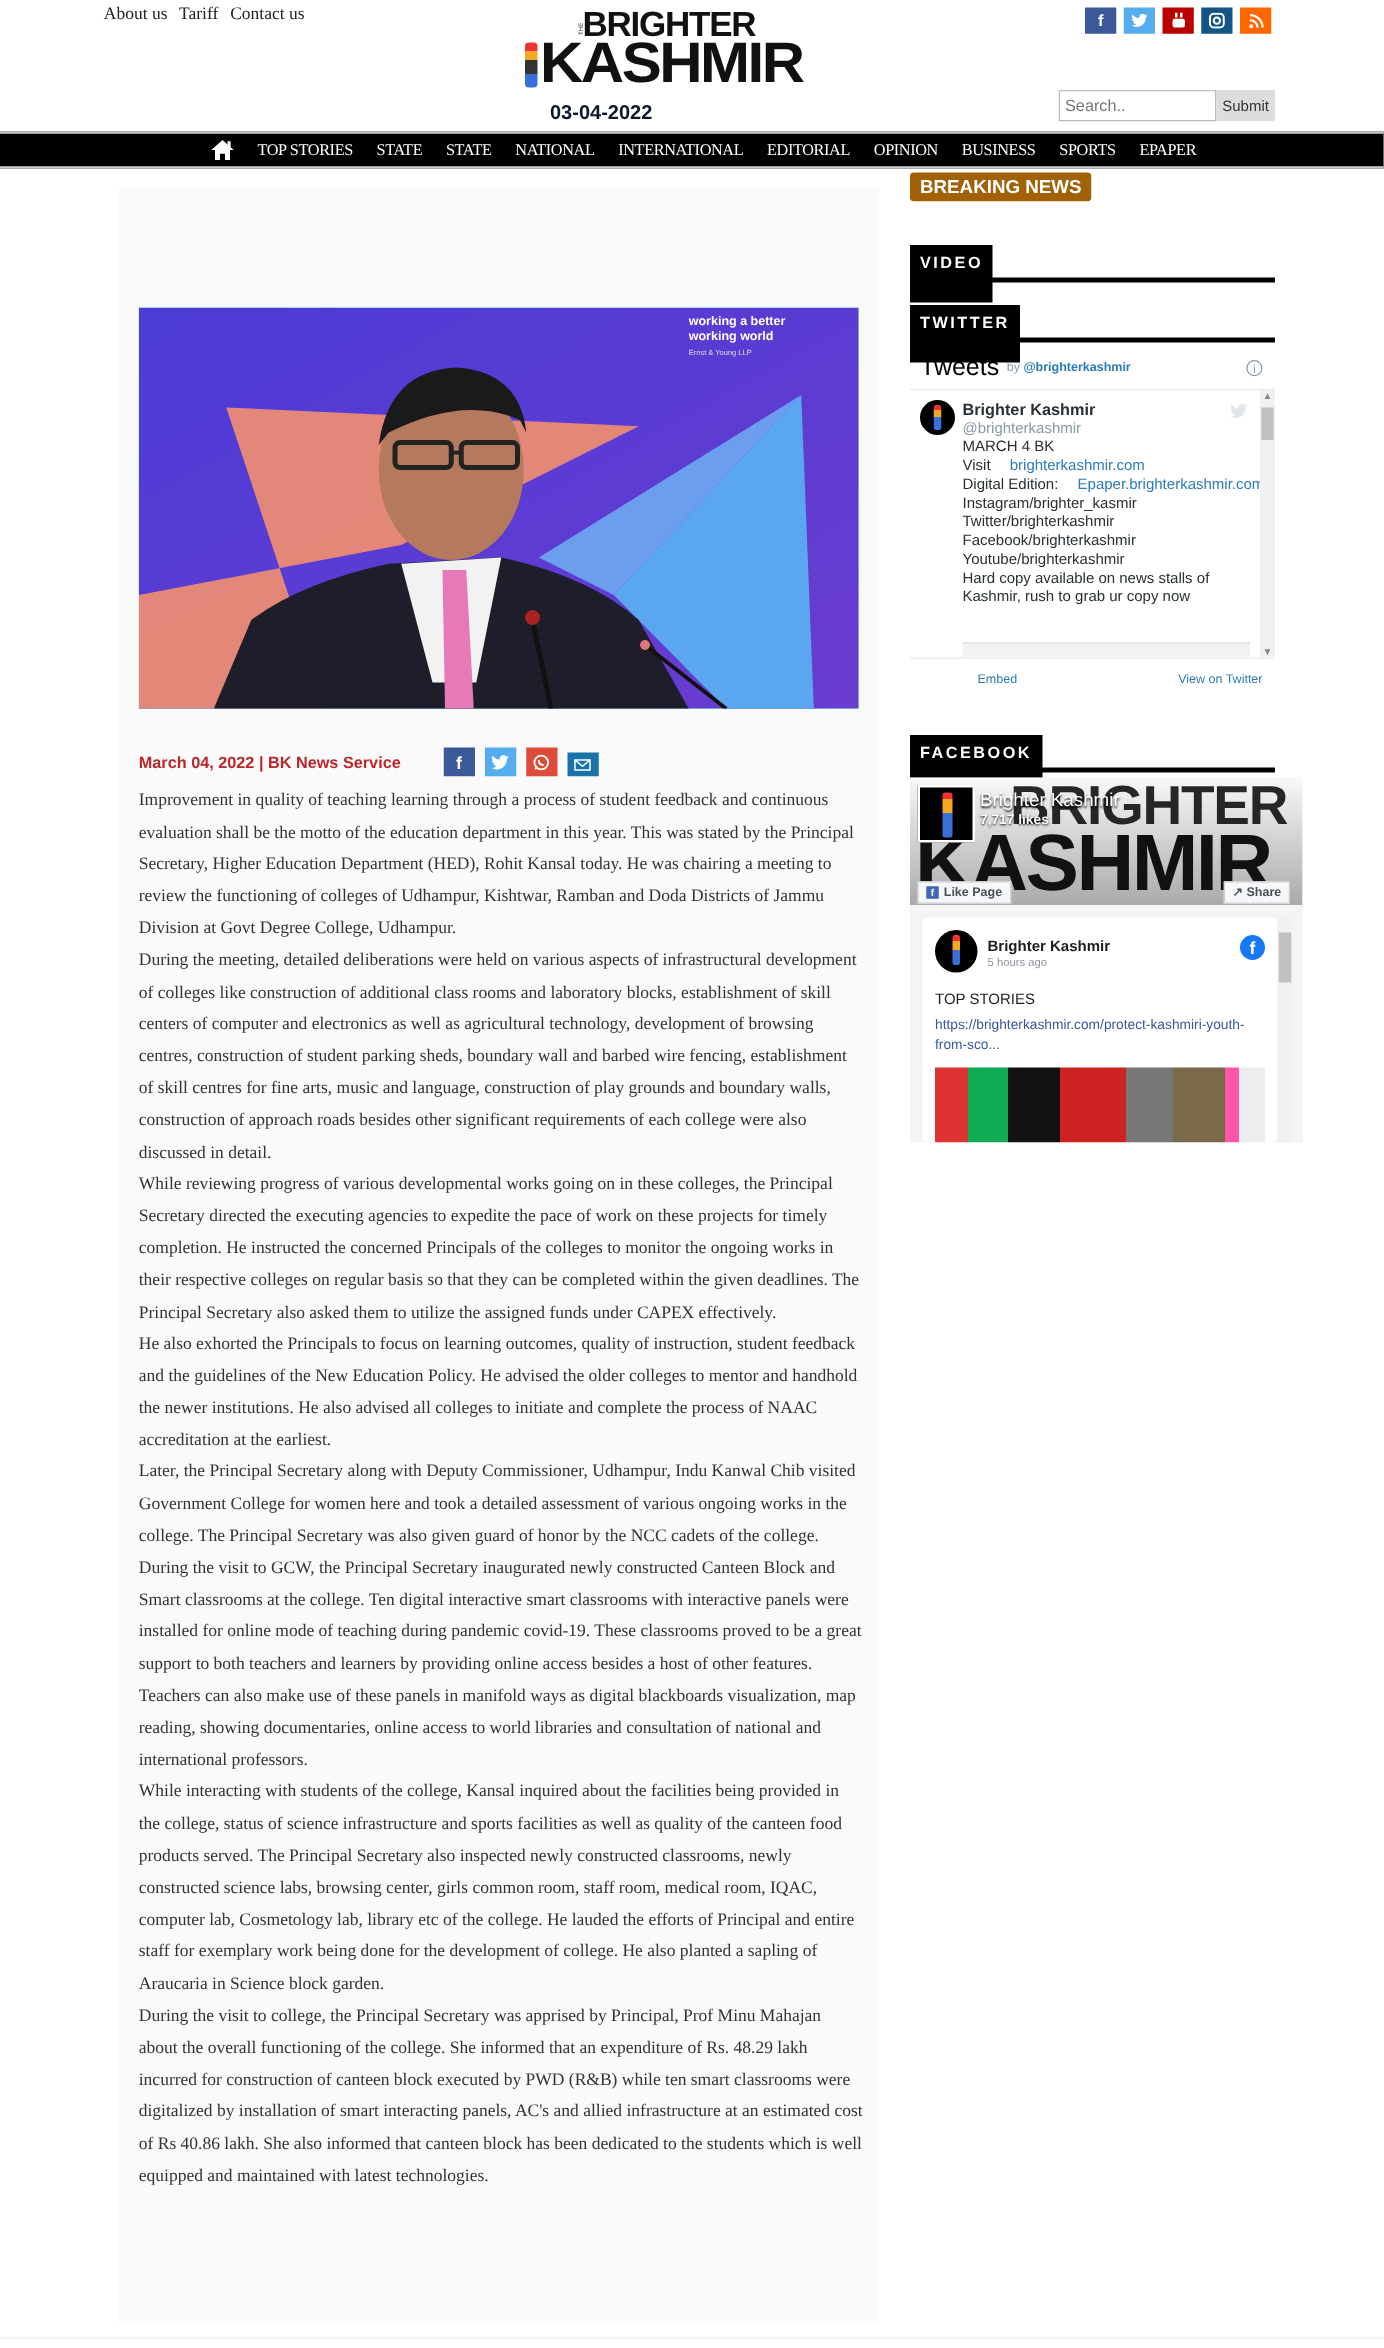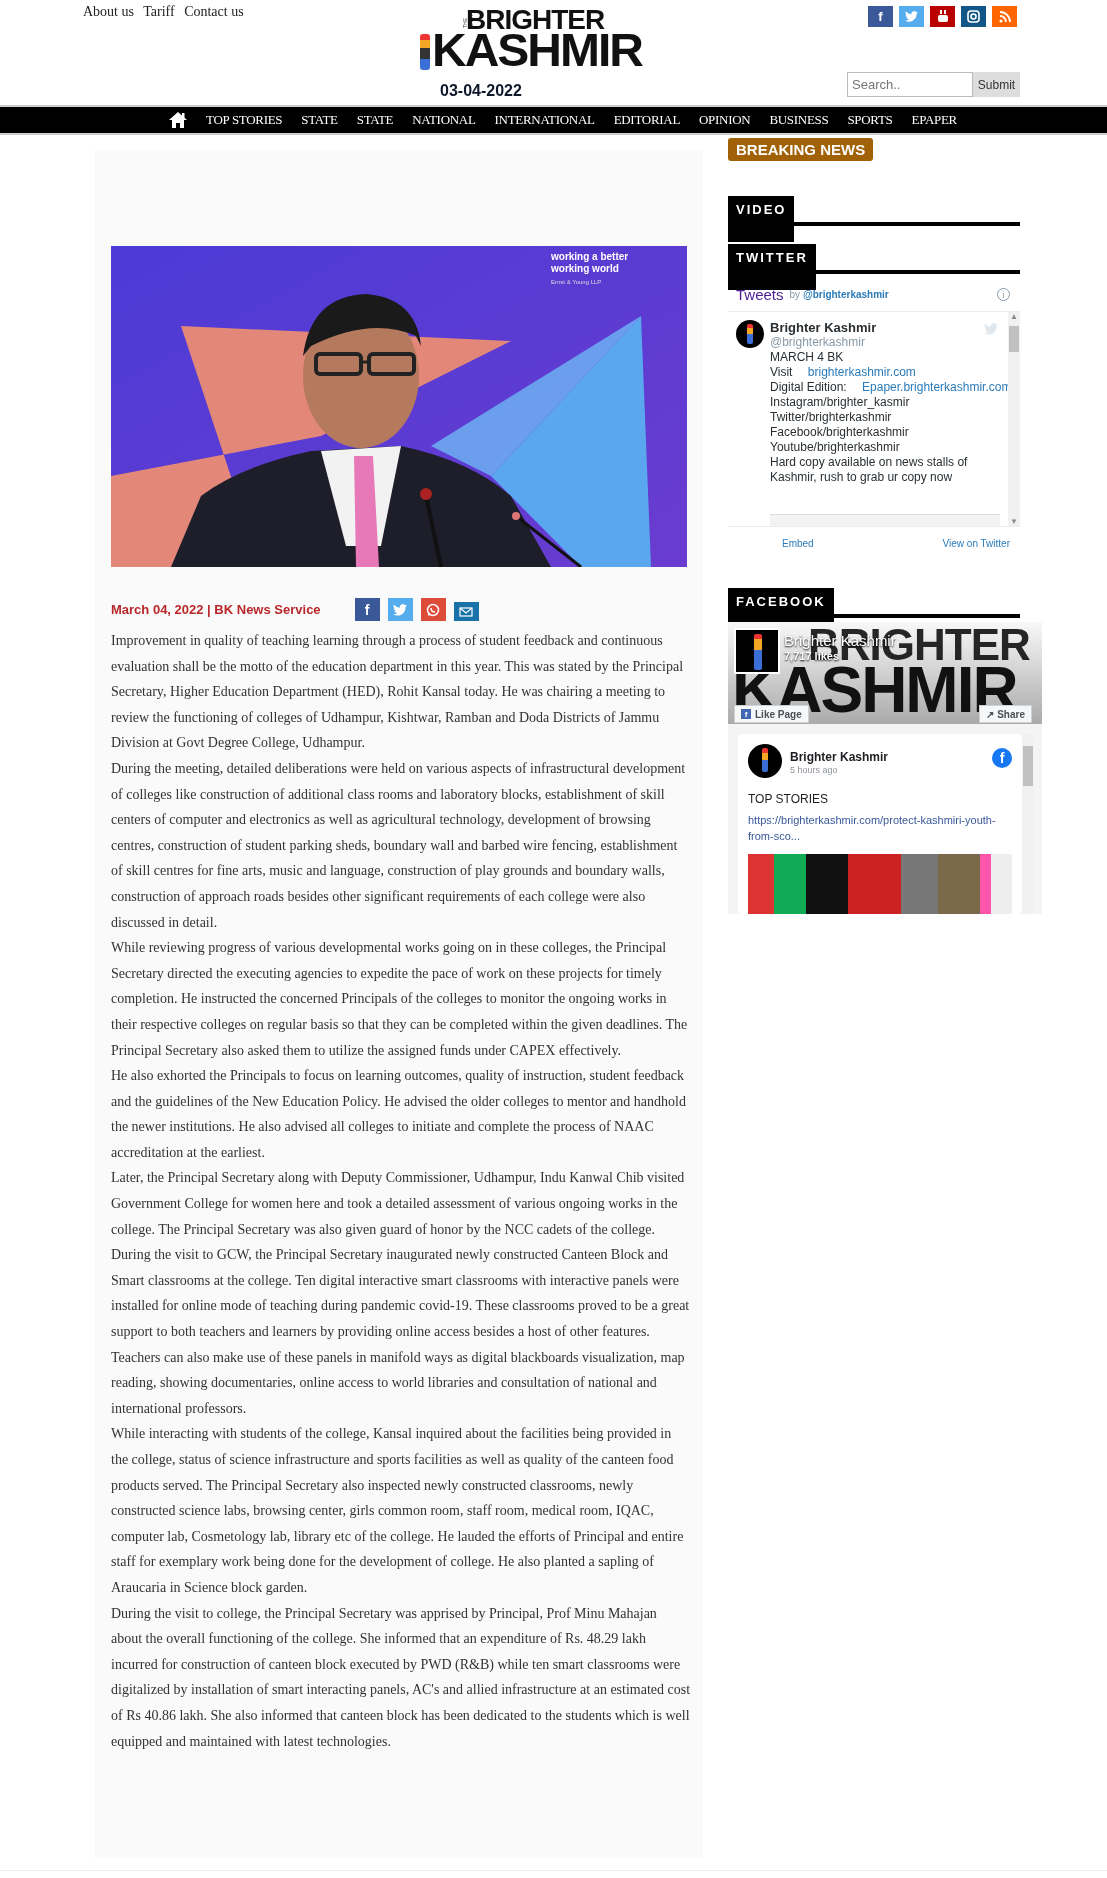--- a/index.html
+++ b/index.html
@@ -38,21 +38,21 @@
   .body { position: absolute; left: 16px; top: 478px; width: 580px; font-size: 14px; line-height: 25.6px; color: #333; }
   .body p { margin: 0; }
 
   
   .breaking { position: absolute; left: 728px; top: 138px; background: #a16207; color: #fff; font-family: "Liberation Sans", sans-serif; font-weight: bold; font-size: 15px; padding: 3px 8px; border-radius: 3px; }
   .sec-head { position: absolute; left: 728px; width: 292px; border-bottom: 4px solid #000; height: 30px; }
   .sec-head span { display: inline-block; background: #000; color: #fff; font-family: "Liberation Sans", sans-serif; font-weight: bold; font-size: 13px; letter-spacing: 2px; padding: 6px 8px 5px 8px; height: 46px; }
 
   .twitter { position: absolute; left: 728px; top: 278px; width: 292px; height: 282px; font-family: "Liberation Sans", sans-serif; }
   .tw-head { height: 34px; border-bottom: 1px solid #e6ecf0; display: flex; align-items: center; padding-left: 8px; }
-  .tw-head .t { font-size: 15px; color: #4c1d95; }
+  .tw-head .t { font-size: 20px; color: #000000; }
   .tw-head .by { font-size: 10px; color: #8899a6; margin-left: 6px; }
   .tw-head .by b { color: #2b7bb9; font-weight: bold; }
   .tw-head .info { margin-left: auto; margin-right: 10px; width: 13px; height: 13px; border: 1px solid #8899a6; border-radius: 50%; font-size: 9px; color: #8899a6; display: flex; align-items: center; justify-content: center; }
   .tw-body { position: relative; height: 214px; overflow: hidden; }
   .tw-avatar { position: absolute; left: 8px; top: 8px; width: 28px; height: 28px; border-radius: 50%; background: #000; }
   .tw-avatar i { position: absolute; left: 11px; top: 4px; width: 6px; height: 20px; background: linear-gradient(#e33 0 20%, #f5a623 20% 50%, #3b6fd8 50%); border-radius: 2px; }
   .tw-content { position: absolute; left: 42px; top: 8px; font-size: 12px; line-height: 15px; color: #292f33; }
   .tw-content .name { font-weight: bold; font-size: 13px; }
   .tw-content .handle { color: #8899a6; }
   .tw-content a { color: #2b7bb9; text-decoration: none; margin-left: 12px; }

